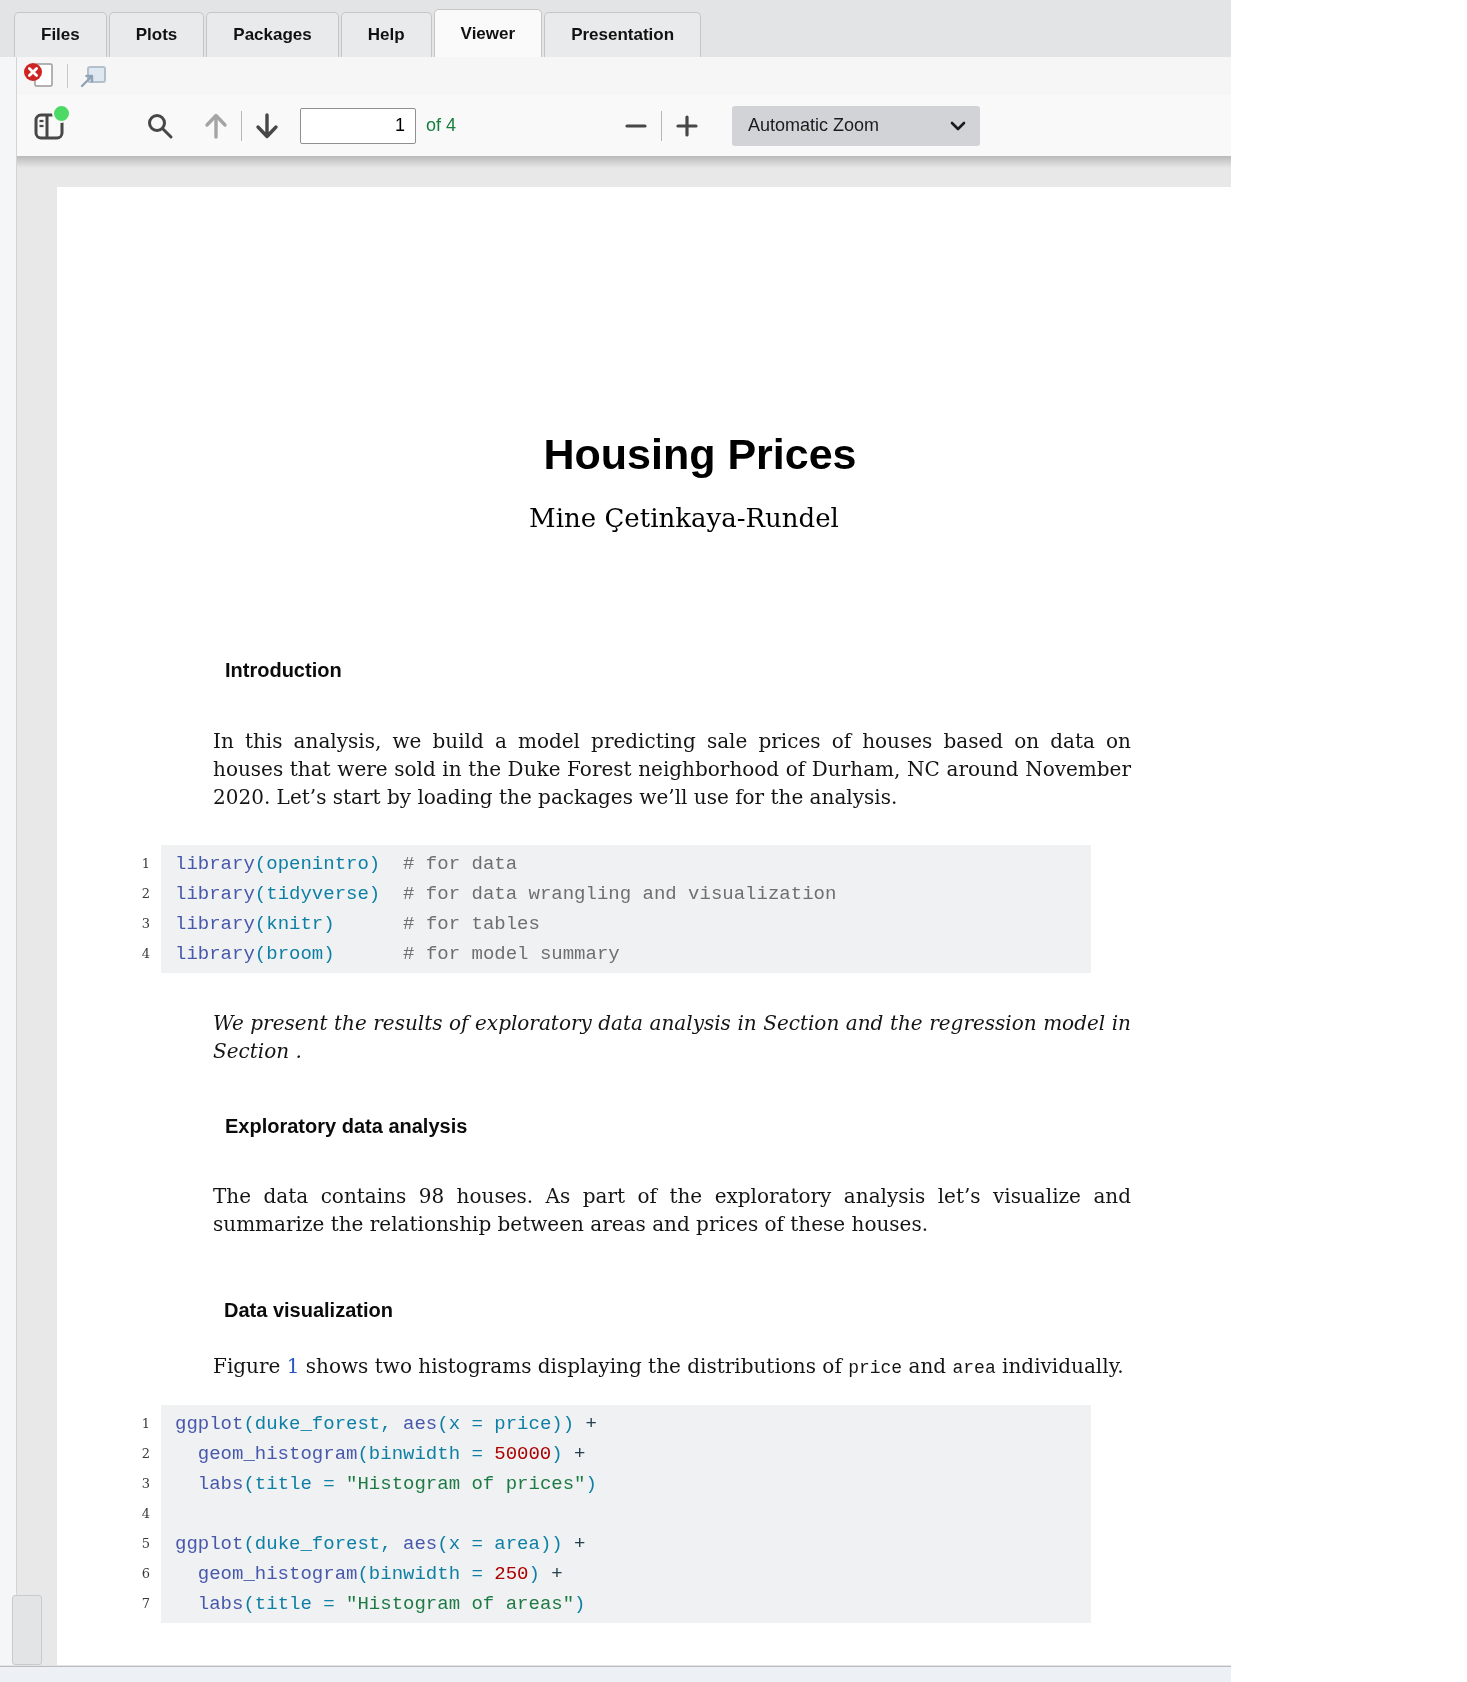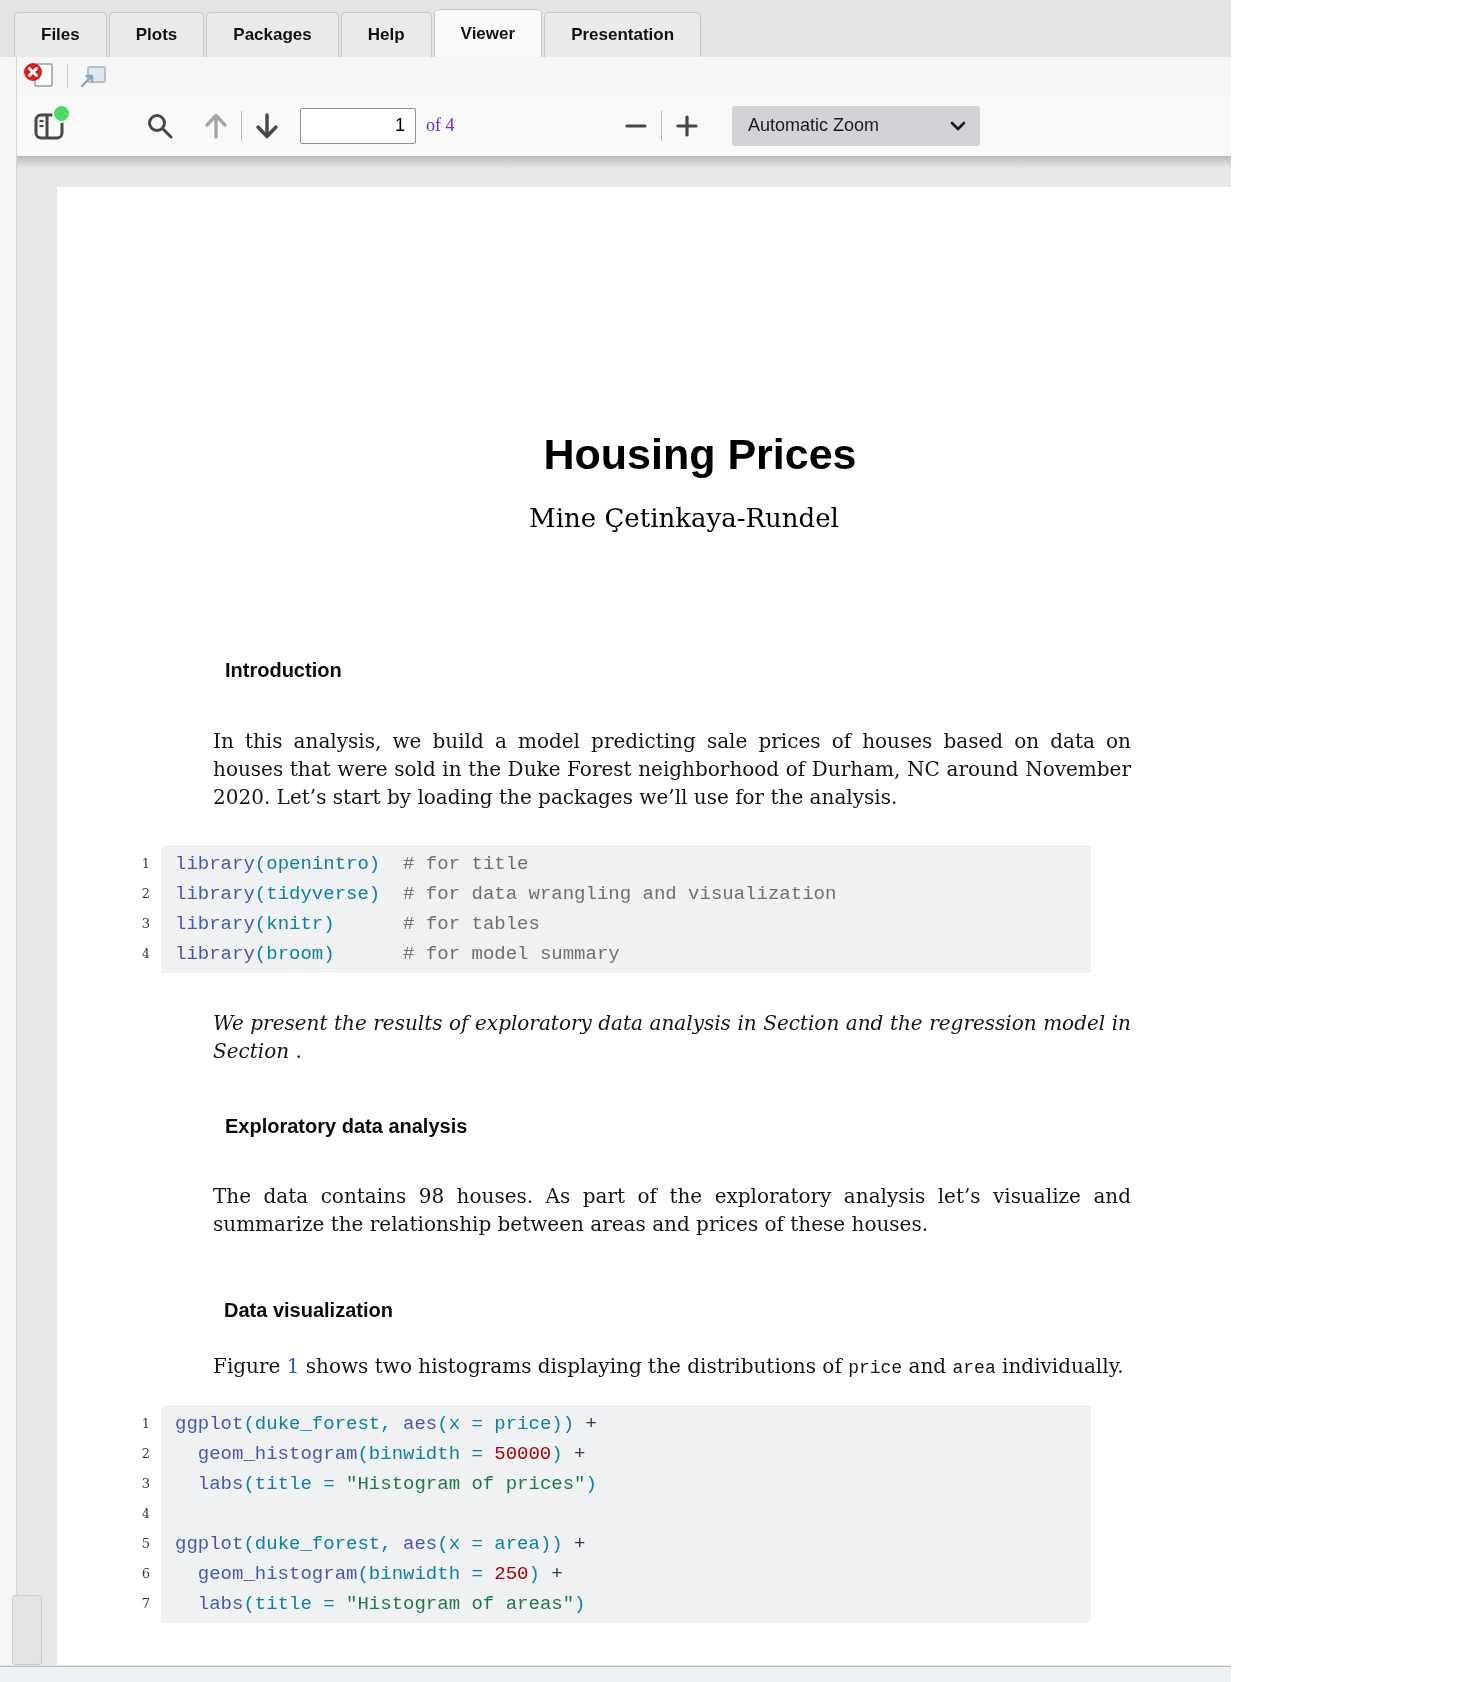--- a/index.html
+++ b/index.html
@@ -41,21 +41,21 @@
   .pdfbar{position:absolute;left:0;top:38px;width:100%;height:61px;background:#f9f9fa;
           border-bottom:1px solid #b5b5b5;}
   .pdf-left{position:absolute;left:14px;top:0;height:100%;display:flex;align-items:center;}
   .pdf-center{position:absolute;left:600px;top:0;height:100%;display:flex;align-items:center;}
   .pdf-right{position:absolute;right:18px;top:0;height:100%;display:flex;align-items:center;}
   .pbtn{display:flex;align-items:center;justify-content:center;width:38px;height:38px;cursor:pointer;}
   .pdf-sep{width:1px;height:30px;background:#b7b7b7;margin:0 6px;}
   .pageno-input{width:100px;height:34px;border:1.5px solid #8f8f8f;border-radius:2px;background:#fff;
         font-family:"Liberation Sans",sans-serif;font-size:18px;text-align:right;padding:0 10px 0 4px;
         margin-left:14px;}
-  .of-label{font-size:18px;color:#6d28d9;margin-left:10px;font-family:Liberation Serif, serif;}
+  .of-label{font-size:18px;color:#15803d;margin-left:10px;}
   .zoomdd{display:flex;align-items:center;justify-content:space-between;width:218px;height:40px;
         background:#d2d3d6;border-radius:3px;margin-left:26px;padding:0 14px 0 16px;cursor:pointer;}
   .zoomdd-label{font-size:18px;color:#1b1b1b;}
 
   
   .viewer{position:absolute;left:0;top:99px;width:100%;height:1509px;background:#e8e8e8;overflow:hidden;}
   .viewer::before{content:"";position:absolute;left:0;top:0;width:100%;height:12px;
         background:linear-gradient(to bottom,rgba(0,0,0,.20),rgba(0,0,0,0));z-index:3;}
   .page{position:absolute;left:40px;top:31px;width:1352px;height:1478px;background:#ffffff;}
 
@@ -257,21 +257,21 @@
         <div class="doc-title">Housing Prices</div>
         <div class="doc-author">Mine Çetinkaya-Rundel</div>
 
         <div class="h-sec" style="top:472px;">Introduction</div>
 
         <div class="para" style="top:540px;">In this analysis, we build a model predicting sale prices of houses based on data on houses that were sold in the Duke Forest neighborhood of Durham, NC around November 2020. Let’s start by loading the packages we’ll use for the analysis.</div>
 
         <div class="code-block" style="top:658px;">
           <div class="code-line">
             <span class="ln">1</span>
-            <span class="code-text"><span class="tk-fu">library</span><span class="tk-id">(openintro)</span><span class="tk-id">  </span><span class="tk-com"># for title</span></span>
+            <span class="code-text"><span class="tk-fu">library</span><span class="tk-id">(openintro)</span><span class="tk-id">  </span><span class="tk-com"># for data</span></span>
           </div>
           <div class="code-line">
             <span class="ln">2</span>
             <span class="code-text"><span class="tk-fu">library</span><span class="tk-id">(tidyverse)</span><span class="tk-id">  </span><span class="tk-com"># for data wrangling and visualization</span></span>
           </div>
           <div class="code-line">
             <span class="ln">3</span>
             <span class="code-text"><span class="tk-fu">library</span><span class="tk-id">(knitr)</span><span class="tk-id">      </span><span class="tk-com"># for tables</span></span>
           </div>
           <div class="code-line">

